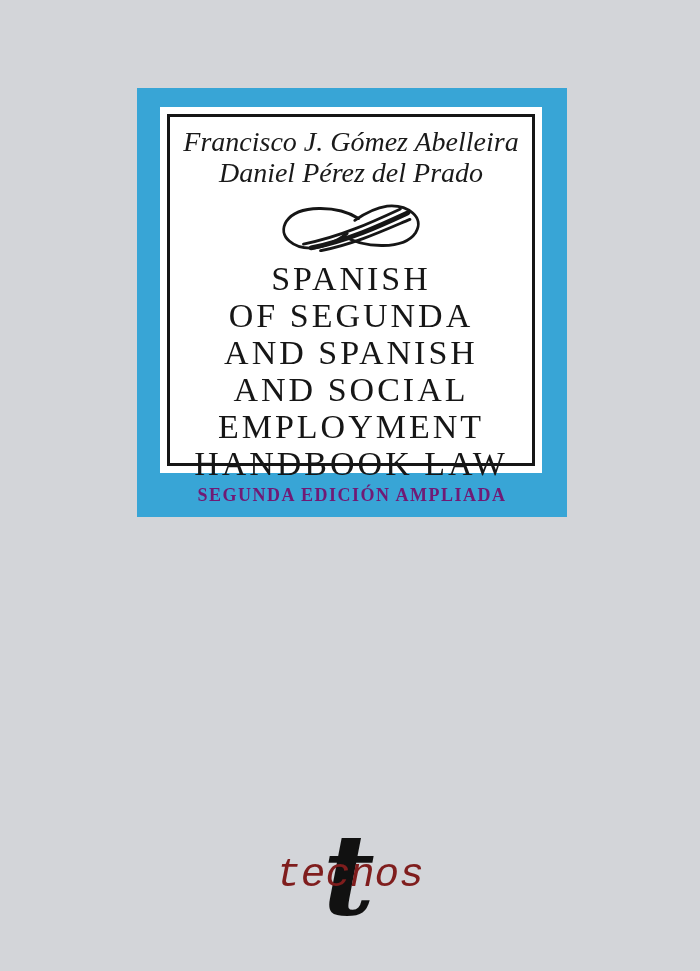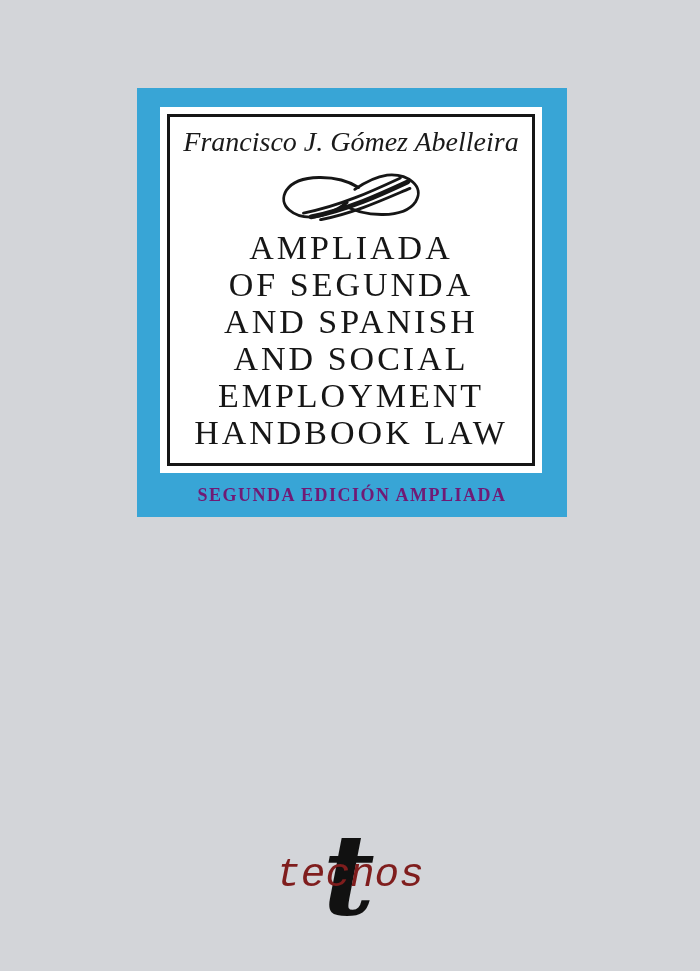--- a/index.html
+++ b/index.html
@@ -136,34 +136,35 @@
 </head>
 <body>
 
 <div class="cyan-panel">
 
   <div class="white-plate">
     <div class="black-frame">
 
       <div class="authors">
         <span class="author-line">Francisco J. Gómez Abelleira</span>
+        <span class="author-line">Daniel Pérez del Prado</span>
       </div>
 
       <div class="ornament">
         <svg width="152" height="50" viewBox="0 0 160 52" xmlns="http://www.w3.org/2000/svg">
           <path d="M88,17 C66,3 24,2 12,20 C2,36 20,50 42,48 C56,46 66,40 76,33" fill="none" stroke="#161616" stroke-width="3" stroke-linecap="round"></path>
           <path d="M72,35 C94,49 136,50 148,32 C158,16 140,2 118,4 C104,6 94,12 84,19" fill="none" stroke="#161616" stroke-width="3" stroke-linecap="round"></path>
           <path d="M30,44 C70,36 104,20 132,7" fill="none" stroke="#161616" stroke-width="3" stroke-linecap="round"></path>
           <path d="M38,48 C78,40 112,24 140,11" fill="none" stroke="#161616" stroke-width="5" stroke-linecap="round"></path>
           <path d="M48,51 C84,44 116,29 142,18" fill="none" stroke="#161616" stroke-width="3" stroke-linecap="round"></path>
         </svg>
       </div>
 
       <h1 class="book-title">
-        <span class="title-line">AMPLIADA</span>
+        <span class="title-line">SPANISH</span>
         <span class="title-line">OF SEGUNDA</span>
         <span class="title-line">AND SPANISH</span>
         <span class="title-line">AND SOCIAL</span>
         <span class="title-line">EMPLOYMENT</span>
         <span class="title-line">HANDBOOK LAW</span>
       </h1>
 
     </div>
   </div>
 

